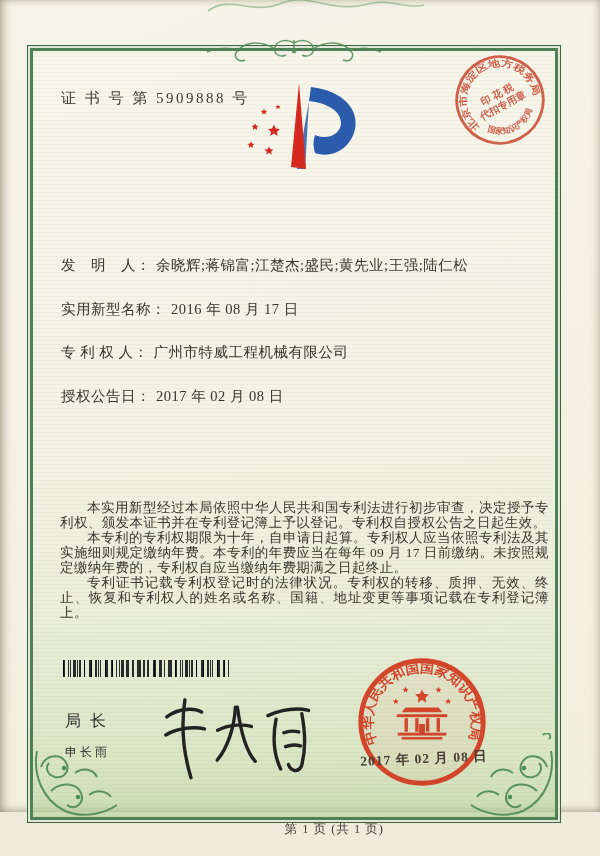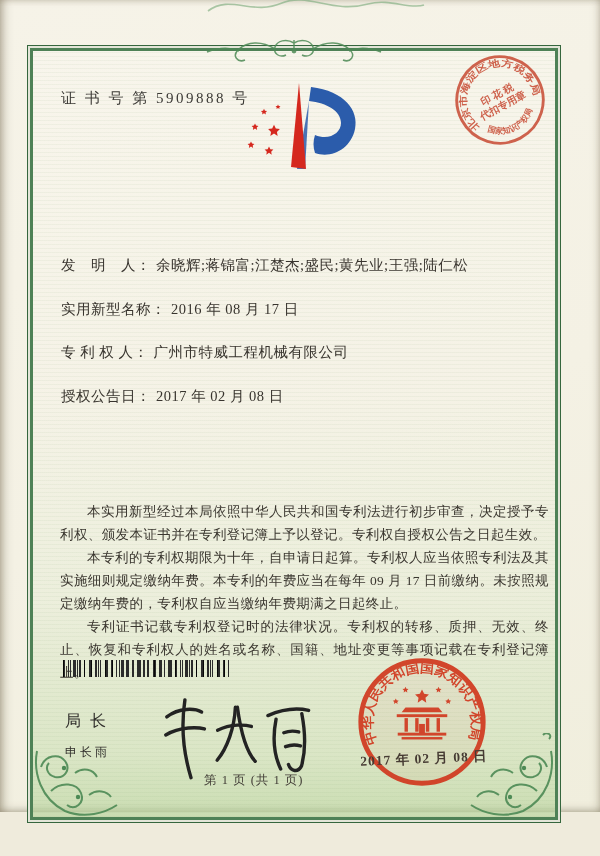--- a/index.html
+++ b/index.html
@@ -33,40 +33,40 @@
   .title{
     position:absolute;left:0;top:126px;width:522px;margin:0;
     text-align:center;font-size:36px;font-weight:700;letter-spacing:6px;
     color:#201e1b;
   }
   .fields{position:absolute;left:28px;top:205px;width:470px;}
   .frow{height:20px;margin-bottom:23.5px;font-size:14.5px;letter-spacing:.5px;color:#38342e;white-space:nowrap;}
   .frow .fv{margin-left:5px;}
   .paras{position:absolute;left:27px;top:449px;width:489px;}
   .paras p{
-    margin:0;font-size:13.5px;line-height:23px;letter-spacing:.4px;
+    margin:0;font-size:13.5px;line-height:15px;letter-spacing:.4px;
     text-indent:2em;text-align:justify;color:#3a362f;
   }
   .barcode{
     position:absolute;left:30px;top:609px;width:168px;height:17px;
     background:
       repeating-linear-gradient(90deg,#2b2b2b 0 2px,transparent 2px 5px,#2b2b2b 5px 6px,transparent 6px 10px,#2b2b2b 10px 13px,transparent 13px 16px),
       repeating-linear-gradient(90deg,#2b2b2b 0 1px,transparent 1px 7px);
     background-blend-mode:multiply;
   }
   .signer-title{left:32px;top:660px;font-size:16px;letter-spacing:9px;color:#2f2d2a;}
   .signer-name{left:32px;top:693px;font-size:12px;letter-spacing:3px;color:#2f2d2a;}
   .signature{position:absolute;left:118px;top:632px;width:180px;height:110px;transform:rotate(-3deg);}
   .seal{position:absolute;left:321px;top:603px;width:136px;height:136px;opacity:.93;}
   .seal-date{
     left:316px;top:699px;width:150px;text-align:center;
     font-size:13.5px;letter-spacing:1px;color:#463b33;font-weight:700;
     transform:rotate(-2.5deg);
   }
-  .footer{left:171px;top:721px;width:180px;text-align:left;font-size:12.5px;letter-spacing:1px;color:#413d36;}
+  .footer{left:171px;top:770px;width:180px;text-align:right;font-size:12.5px;letter-spacing:1px;color:#413d36;}
   .tax-stamp{position:absolute;left:452px;top:52px;width:96px;height:96px;transform:rotate(-28deg);opacity:.88;}
   .ornament-top{position:absolute;left:170px;top:-15px;width:182px;height:32px;}
   .flourish{position:absolute;width:92px;height:86px;}
   .flourish.bl{left:-2px;bottom:-2px;}
   .flourish.br{right:-2px;bottom:-2px;transform:scaleX(-1);}
   .top-squiggle{position:absolute;left:200px;top:0;width:230px;height:14px;}
   svg text{font-family:"Liberation Serif","DejaVu Serif",serif;}
 </style>
 </head>
 <body>

